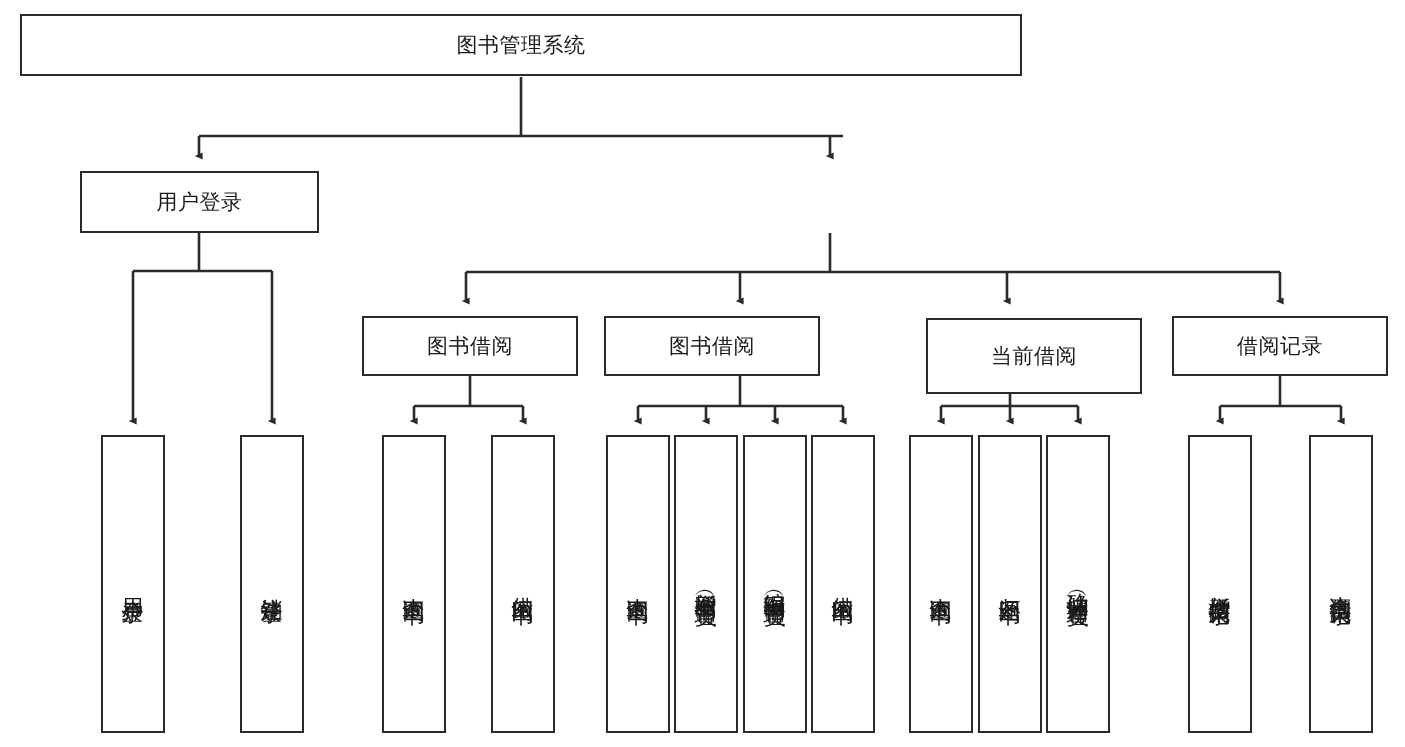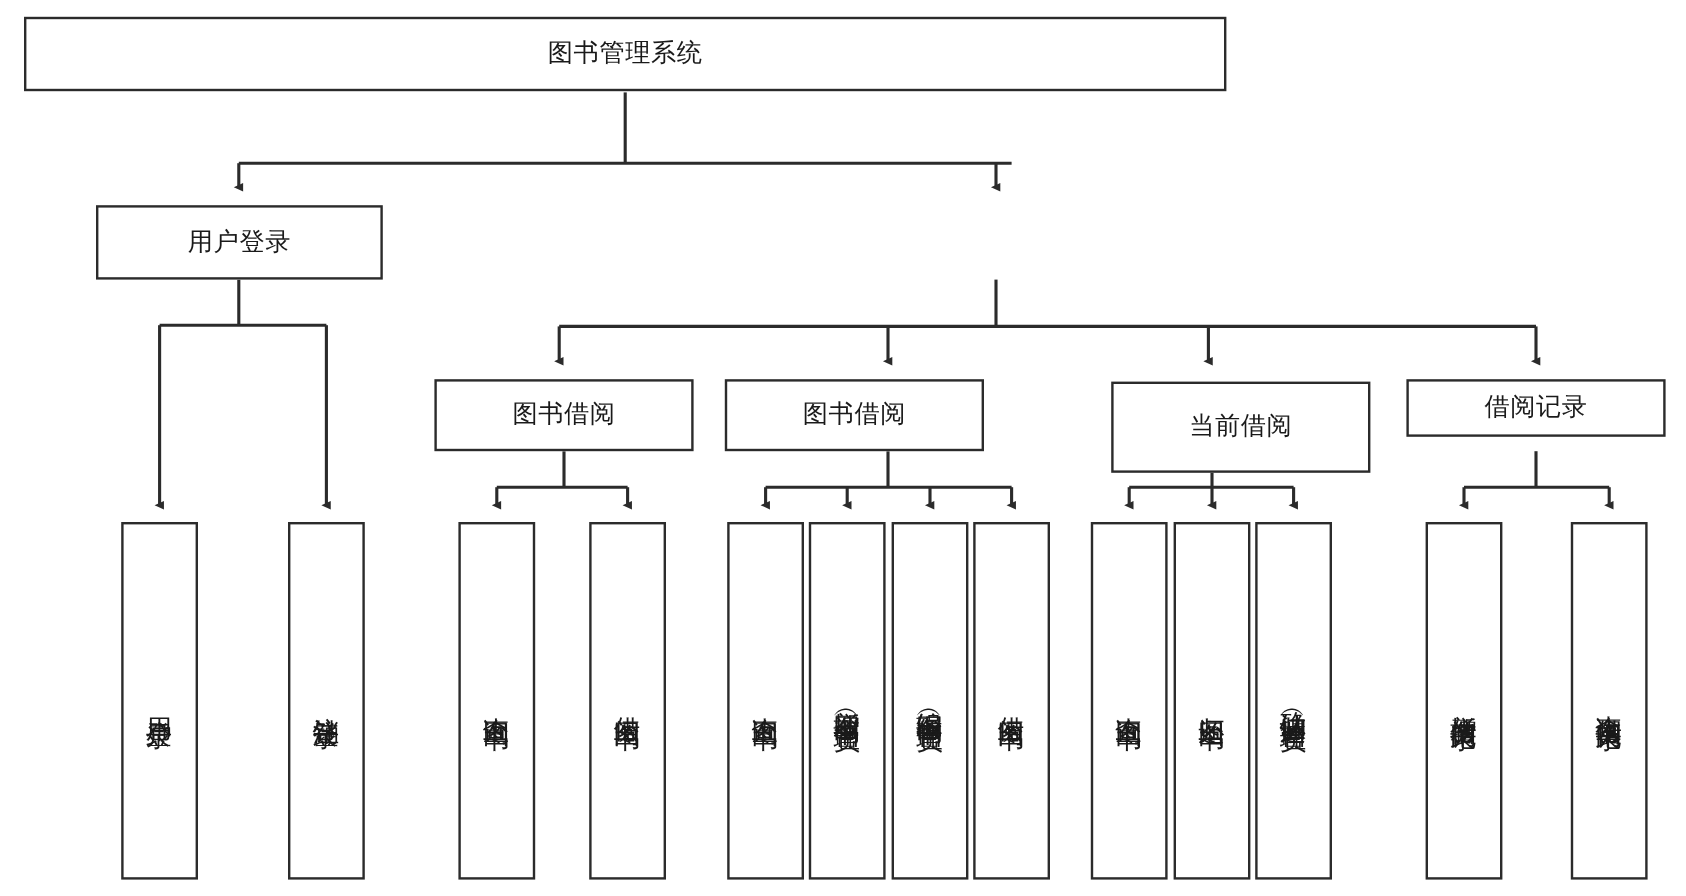--- a/index.html
+++ b/index.html
@@ -136,21 +136,21 @@
   </div>
 
   <div class="node-box" style="left:604px; top:316px; width:216px; height:60px;">
     <span class="node-label">图书借阅</span>
   </div>
 
   <div class="node-box" style="left:902px; top:318px; width:216px; height:76px;margin-left:24px;">
     <span class="node-label">当前借阅</span>
   </div>
 
-  <div class="node-box" style="left:1172px; top:316px; width:216px; height:48px;">
+  <div class="node-box" style="left:1172px; top:316px; width:216px; height:60px;">
     <span class="node-label">借阅记录</span>
   </div>
 
   <div class="node-box vertical" style="left:101px; top:435px; width:64px; height:298px;">
     <span class="node-label">用户登录</span>
   </div>
 
   <div class="node-box vertical" style="left:240px; top:435px; width:64px; height:298px;">
     <span class="node-label">注销登录</span>
   </div>

